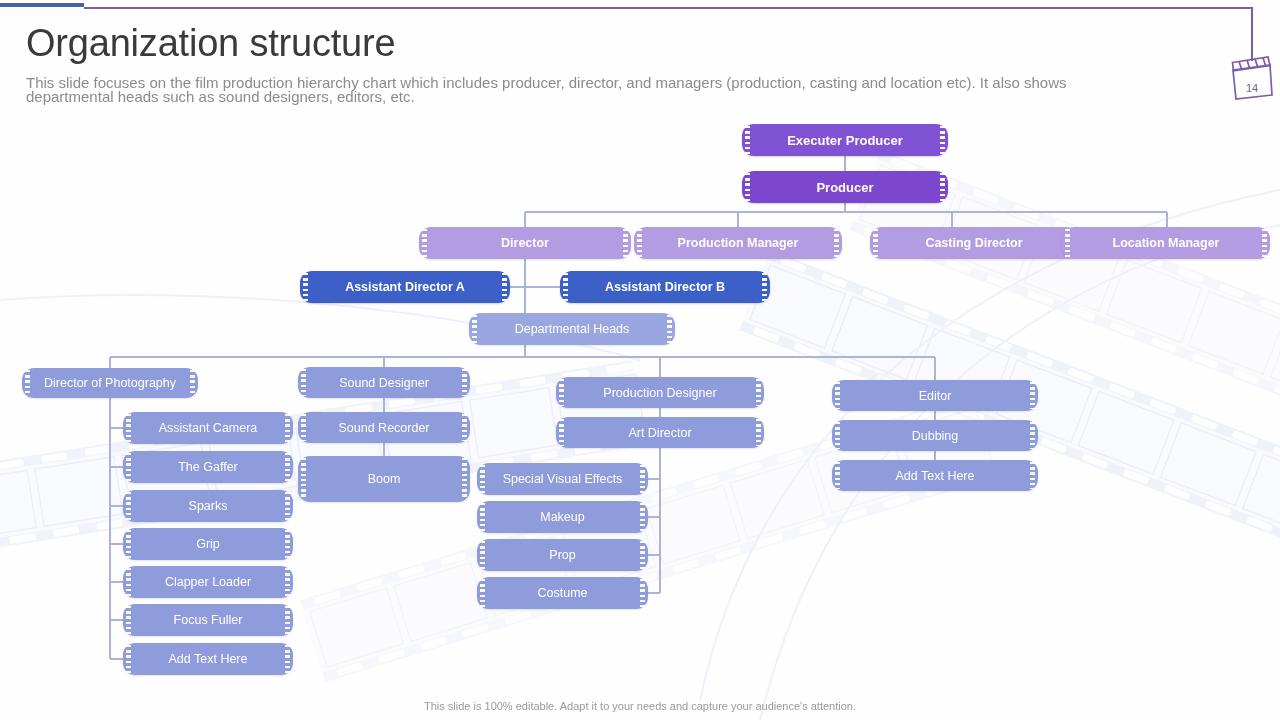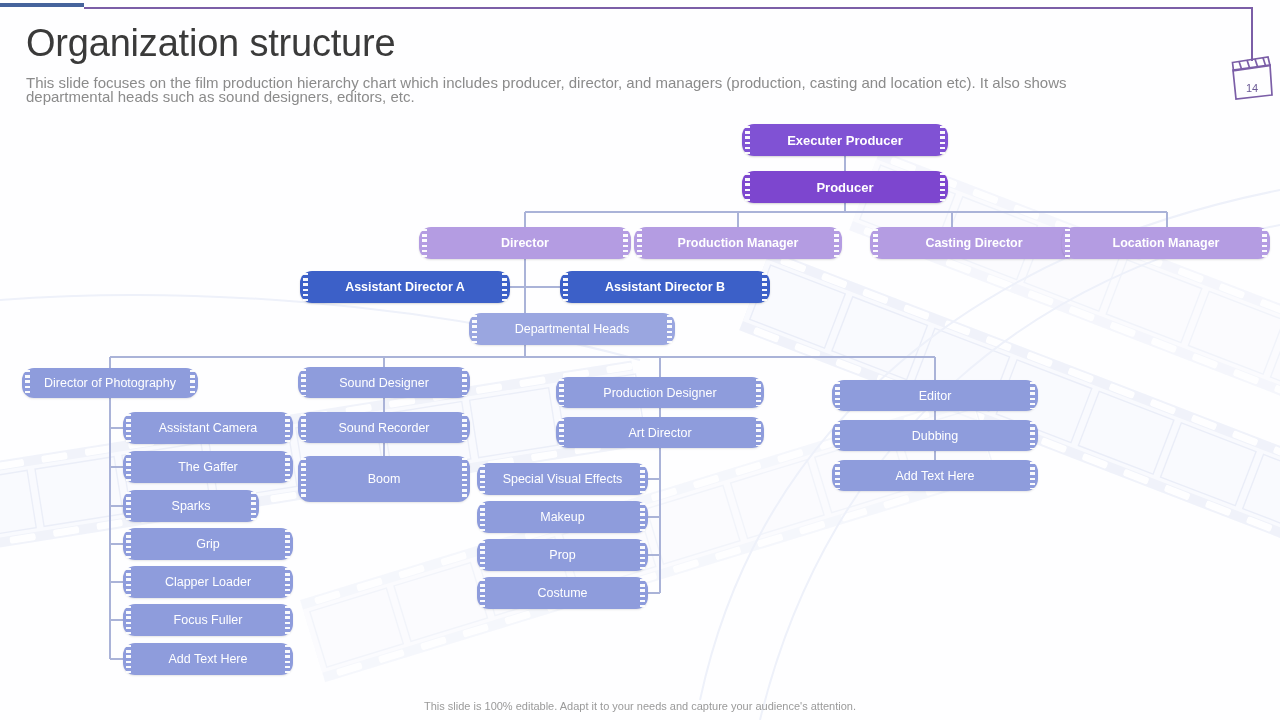--- a/index.html
+++ b/index.html
@@ -312,21 +312,21 @@
     <div class="node c-peri" style="left:832px;top:380px;width:206px;height:31px;">
       <span class="perf l"></span>
       <span class="perf r"></span>
       <span class="lbl">Editor</span>
     </div>
     <div class="node c-peri" style="left:123px;top:451px;width:170px;height:32px;">
       <span class="perf l"></span>
       <span class="perf r"></span>
       <span class="lbl">The Gaffer</span>
     </div>
-    <div class="node c-peri" style="left:123px;top:490px;width:136px;height:32px;">
+    <div class="node c-peri" style="left:123px;top:490px;width:170px;height:32px;">
       <span class="perf l"></span>
       <span class="perf r"></span>
       <span class="lbl">Sparks</span>
     </div>
     <div class="node c-peri" style="left:123px;top:528px;width:170px;height:32px;">
       <span class="perf l"></span>
       <span class="perf r"></span>
       <span class="lbl">Grip</span>
     </div>
     <div class="node c-peri" style="left:123px;top:566px;width:170px;height:32px;">

